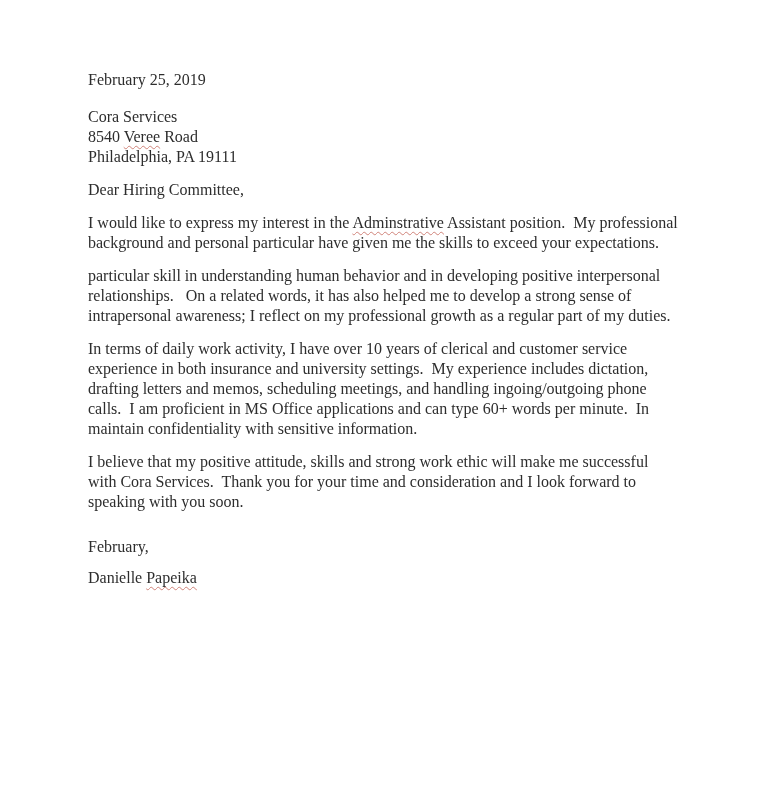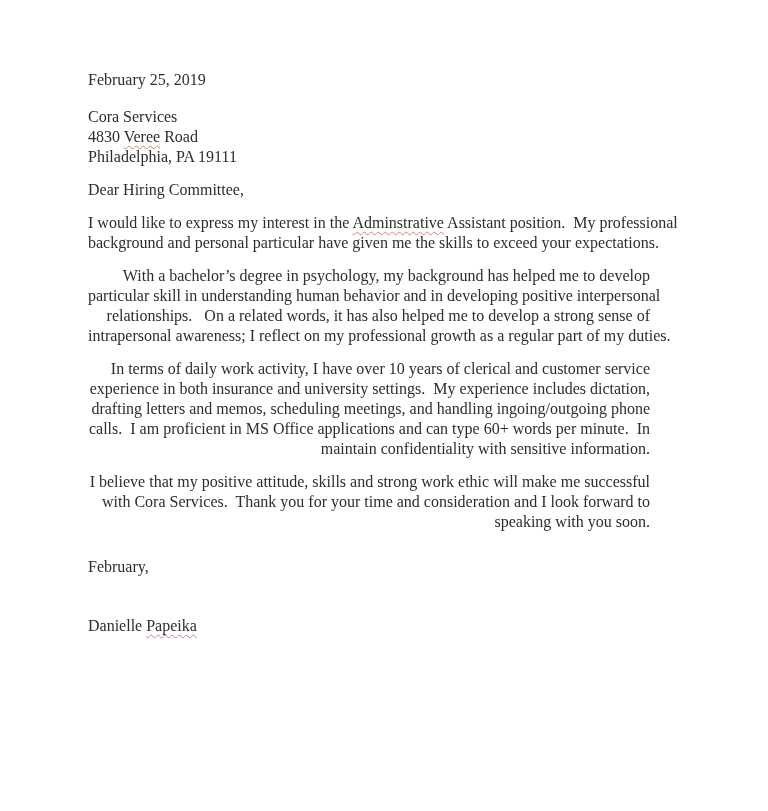--- a/index.html
+++ b/index.html
@@ -21,52 +21,51 @@
     padding:70px 70px 0 88px;
   }
   .line{
     font-size:16px;
     line-height:20px;
     white-space:pre;
   }
   .date{margin-bottom:17px;}
   .address{margin-bottom:13px;}
   .salutation{margin-bottom:13px;}
-  .para{margin-bottom:13px;text-align:right;}
+  .para{margin-bottom:13px;}
   .closing{margin-top:25px;}
-  .signature{margin-top:40px;}
+  .signature{margin-top:12px;}
   .misspelled{
     text-decoration:underline;
     text-decoration-style:wavy;
     text-decoration-color:var(--squiggle);
     text-decoration-thickness:1px;
     text-underline-offset:3px;
   }
 </style>
 </head>
 <body>
 
 <div class="page">
   <div class="line date">February 25, 2019</div>
 
   <div class="address">
       <div class="line"><span>Cora Services</span></div>
-      <div class="line"><span>4830 </span><span class="misspelled">Veree</span><span> Road</span></div>
+      <div class="line"><span>8540 </span><span class="misspelled">Veree</span><span> Road</span></div>
       <div class="line"><span>Philadelphia, PA 19111</span></div>
     </div>
 
   <div class="line salutation">Dear Hiring Committee,</div>
 
   <div>
       <div class="para">
         <div class="line"><span>I would like to express my interest in the </span><span class="misspelled">Adminstrative</span><span> Assistant position.  My professional</span></div>
         <div class="line"><span>background and personal particular have given me the skills to exceed your expectations.</span></div>
       </div>
       <div class="para">
-        <div class="line"><span>With a bachelor’s degree in psychology, my background has helped me to develop</span></div>
         <div class="line"><span>particular skill in understanding human behavior and in developing positive interpersonal</span></div>
         <div class="line"><span>relationships.   On a related words, it has also helped me to develop a strong sense of</span></div>
         <div class="line"><span>intrapersonal awareness; I reflect on my professional growth as a regular part of my duties.</span></div>
       </div>
       <div class="para">
         <div class="line"><span>In terms of daily work activity, I have over 10 years of clerical and customer service</span></div>
         <div class="line"><span>experience in both insurance and university settings.  My experience includes dictation,</span></div>
         <div class="line"><span>drafting letters and memos, scheduling meetings, and handling ingoing/outgoing phone</span></div>
         <div class="line"><span>calls.  I am proficient in MS Office applications and can type 60+ words per minute.  In</span></div>
         <div class="line"><span>maintain confidentiality with sensitive information.</span></div>

